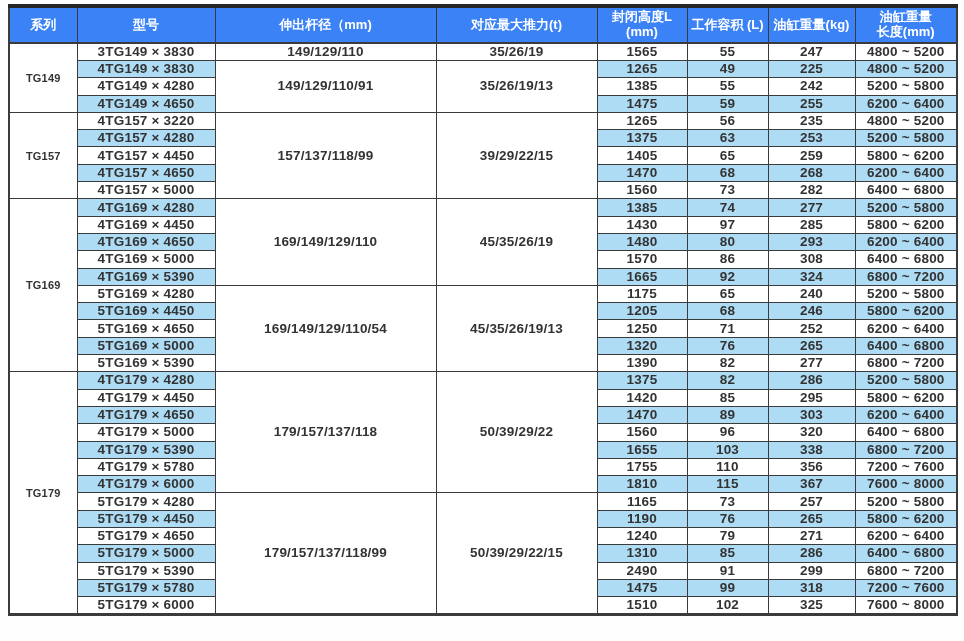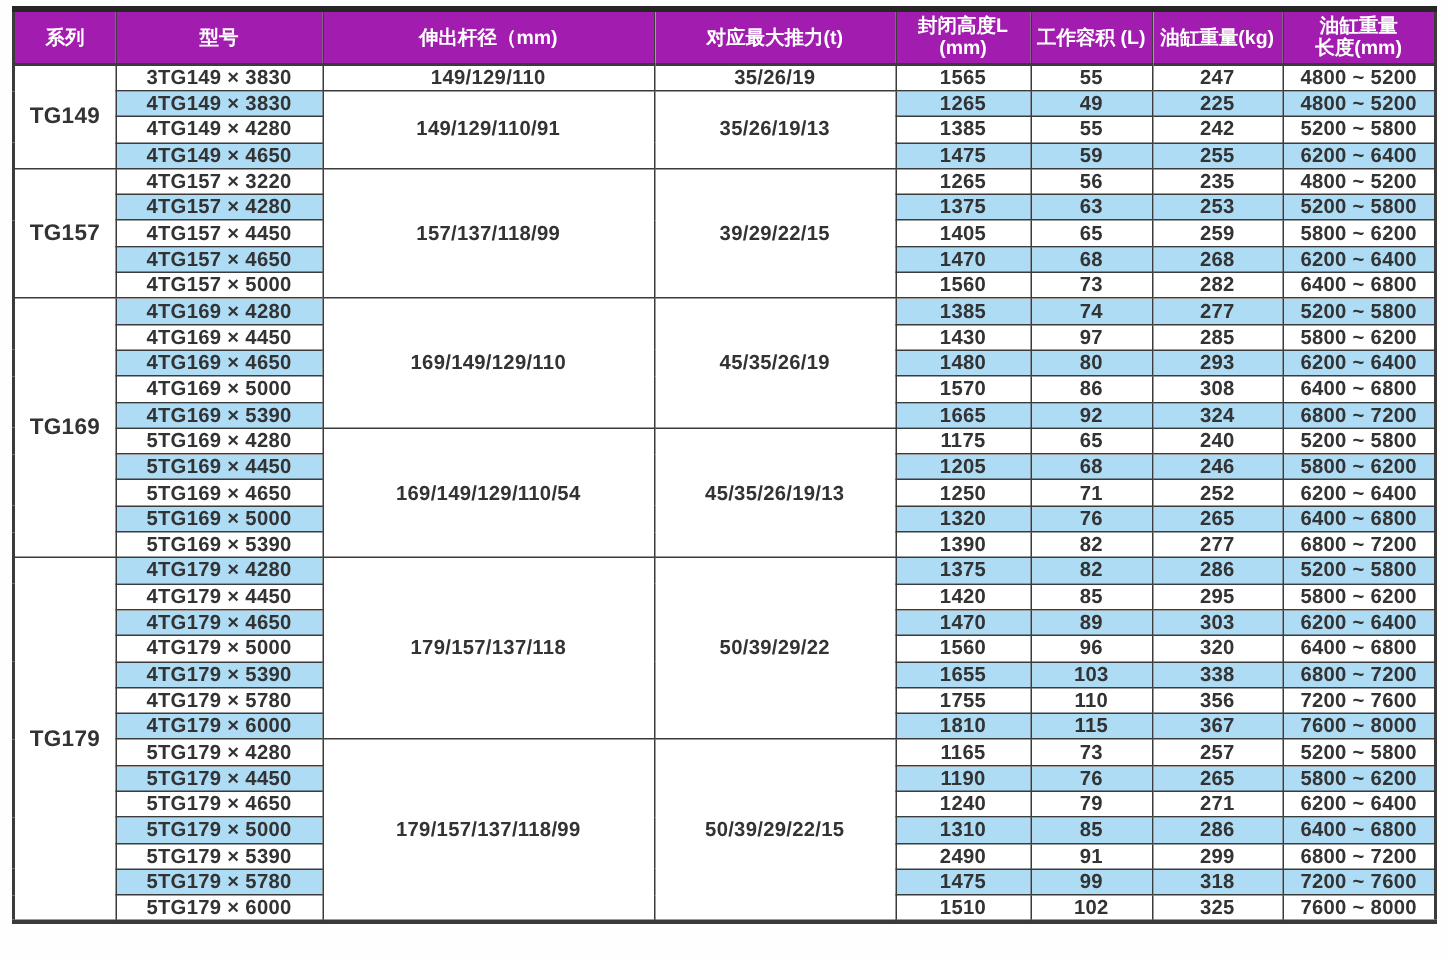--- a/index.html
+++ b/index.html
@@ -22,36 +22,36 @@
   th, td {
     border: 1px solid #3b3b3b;
     text-align: center;
     vertical-align: middle;
     font-weight: bold;
     padding: 0;
     overflow: hidden;
   }
   thead tr { height: 37px; }
   thead th {
-    background: #a21caf;
+    background: #3b82f6;
     color: #ffffff;
     font-size: 13px;
     line-height: 1.12;
     border-bottom: 2px solid #3b3b3b;
   }
   thead th span { display: block; }
   tbody tr { height: 17.3px; }
   tbody td {
     font-size: 13.5px;
     line-height: 16px;
     color: #333333;
     background: #ffffff;
     letter-spacing: 0.2px;
   }
-  td.series-cell { font-size: 15px; }
+  td.series-cell { font-size: 11px; }
   td.striped { background: #aedcf5; }
 </style>
 </head>
 <body>
 
 <div class="table-wrap">
   <table class="spec">
     <colgroup>
       <col style="width:68px">
       <col style="width:138px">

